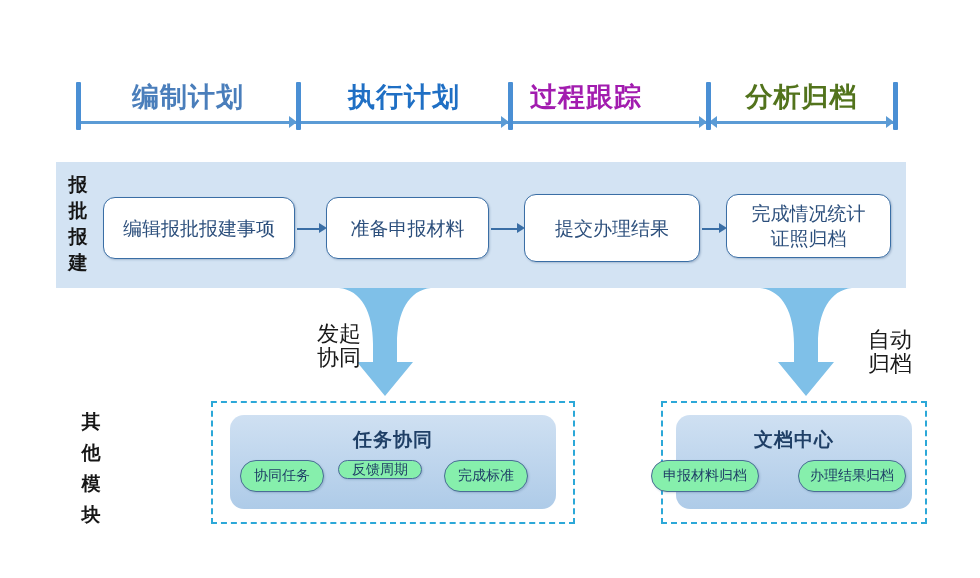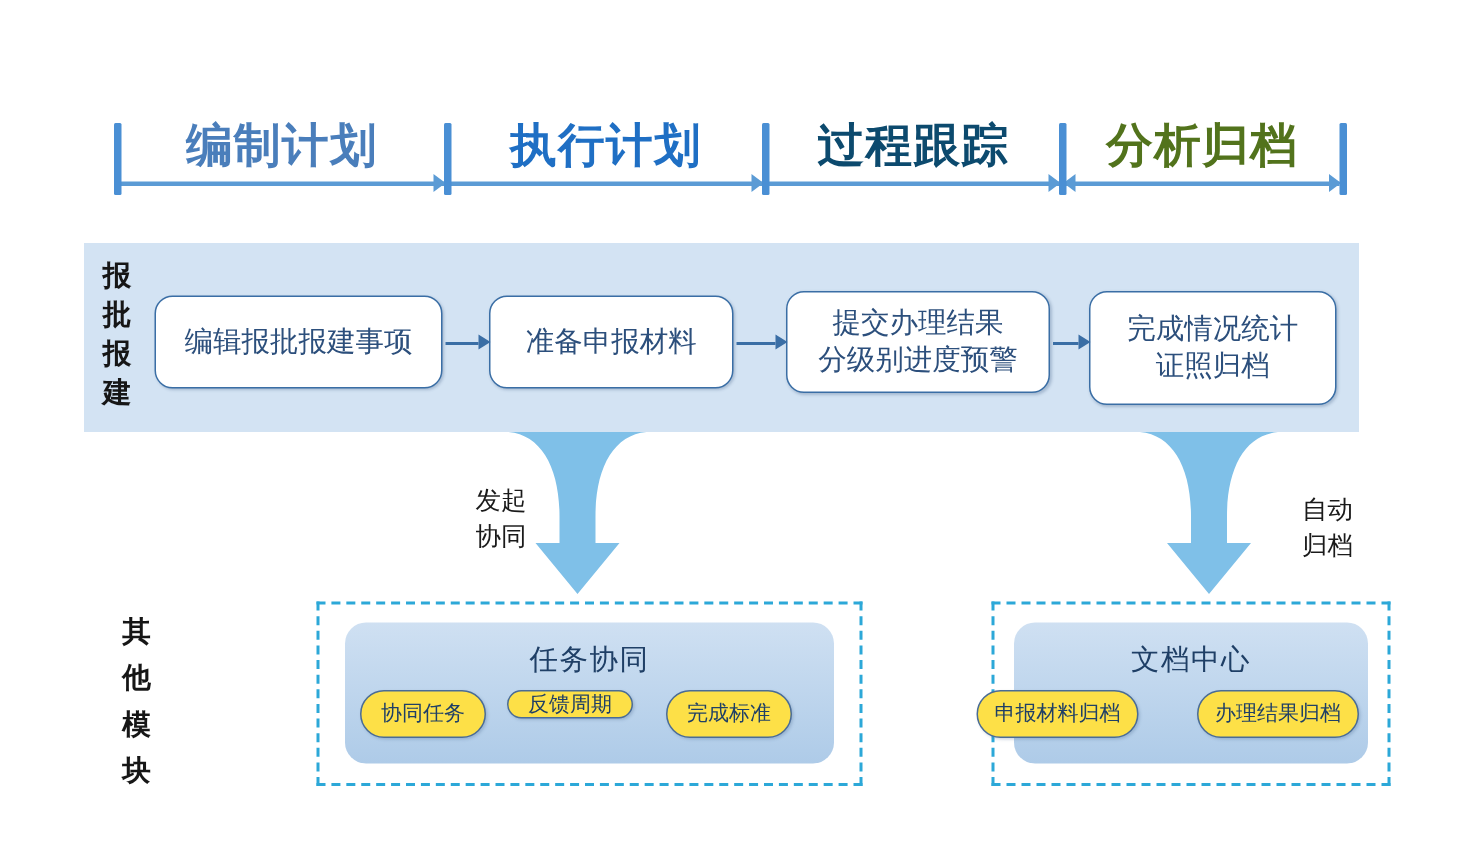--- a/index.html
+++ b/index.html
@@ -7,21 +7,21 @@
     width:980px;height:578px;
     background:#ffffff;
     font-family:"Liberation Sans","DejaVu Sans",sans-serif;
     overflow:hidden;
   }
   #stage{position:relative;width:980px;height:578px;}
 
   
   .phase-label{
     position:absolute;
-    font-size:31px;
+    font-size:27px;
     font-weight:bold;
     letter-spacing:1px;
     white-space:nowrap;
     text-align:center;
     top:80px;
     line-height:34px;
   }
   .phase-tick{
     position:absolute;
     width:5px;
@@ -95,21 +95,21 @@
     border-top:5px solid transparent;
     border-bottom:5px solid transparent;
     border-left:8px solid #3a6ea5;
   }
 
   
   .funnel{position:absolute;}
 
   .funnel-text{
     position:absolute;
-    font-size:17px;
+    font-size:22px;
     line-height:24px;
     color:#1a1a1a;
     white-space:nowrap;
     text-align:center;
   }
   .funnel-text span{display:block;}
 
   
   #bottom-label{
     position:absolute;
@@ -134,27 +134,27 @@
     border-radius:14px;
     background:linear-gradient(180deg,#cfe0f2 0%,#aecbe8 100%);
     box-sizing:border-box;
   }
   .mod-title{
     position:absolute;
     left:0;right:0;
     top:12px;
     text-align:center;
     font-size:19px;
-    font-weight:normal;
+    font-weight:bold;
     color:#1f3f66;
     letter-spacing:1px;
   }
   .pill{
     position:absolute;
-    background:#fde047;
+    background:#86efac;
     border:1.6px solid #4a6c96;
     border-radius:999px;
     box-shadow:1px 1px 2px rgba(60,90,130,.25);
     display:flex;
     align-items:center;
     justify-content:center;
     font-size:14px;
     color:#1f3f66;
     white-space:nowrap;
     box-sizing:border-box;
@@ -165,21 +165,21 @@
 
 <div id="stage">
 
   <div id="phase-header">
       <div class="phase-label" style="left: 78px; width: 220px; color: rgb(74, 126, 187);">编制计划</div>
       <div class="phase-axis" style="left: 80px; width: 216px;"></div>
       <div class="axis-arrow right" style="left: 289px;"></div>
       <div class="phase-label" style="left: 298px; width: 212px; color: rgb(31, 111, 196);">执行计划</div>
       <div class="phase-axis" style="left: 300px; width: 208px;"></div>
       <div class="axis-arrow right" style="left: 501px;"></div>
-      <div class="phase-label" style="left: 510px; width: 198px; color: #0c4a6e;">过程跟踪</div>
+      <div class="phase-label" style="left: 487px; width: 198px; color: #a21caf;">过程跟踪</div>
       <div class="phase-axis" style="left: 512px; width: 194px;"></div>
       <div class="axis-arrow right" style="left: 699px;"></div>
       <div class="phase-label" style="left: 708px; width: 187px; color: rgb(82, 115, 28);">分析归档</div>
       <div class="phase-axis" style="left: 710px; width: 183px;"></div>
       <div class="axis-arrow right" style="left: 886px;"></div>
       <div class="axis-arrow left" style="left: 709px;"></div>
       <div class="phase-tick" style="left: 76px;"></div>
       <div class="phase-tick" style="left: 296px;"></div>
       <div class="phase-tick" style="left: 508px;"></div>
       <div class="phase-tick" style="left: 706px;"></div>
@@ -200,24 +200,23 @@
         </div>
       </div>
       <div class="step-box" style="left: 326px; top: 197px; width: 163px; height: 62px; justify-content: center;">
         <div>
           <span class="ln">准备申报材料</span>
         </div>
       </div>
       <div class="step-box" style="left: 524px; top: 194px; width: 176px; height: 68px;">
         <div>
           <span class="ln">提交办理结果</span>
-          <span class="ln">分级别进度预警</span>
-        </div>
-      </div>
-      <div class="step-box" style="left: 726px; top: 194px; width: 165px; height: 76px;">
+        </div>
+      </div>
+      <div class="step-box" style="left: 726px; top: 194px; width: 165px; height: 64px;">
         <div>
           <span class="ln">完成情况统计</span>
           <span class="ln">证照归档</span>
         </div>
       </div>
       <div class="step-arrow-line" style="left: 297px; width: 22px;"></div>
       <div class="step-arrow-head" style="left: 319px;"></div>
       <div class="step-arrow-line" style="left: 491px; width: 26px;"></div>
       <div class="step-arrow-head" style="left: 517px;"></div>
       <div class="step-arrow-line" style="left: 702px; width: 17px;"></div>

